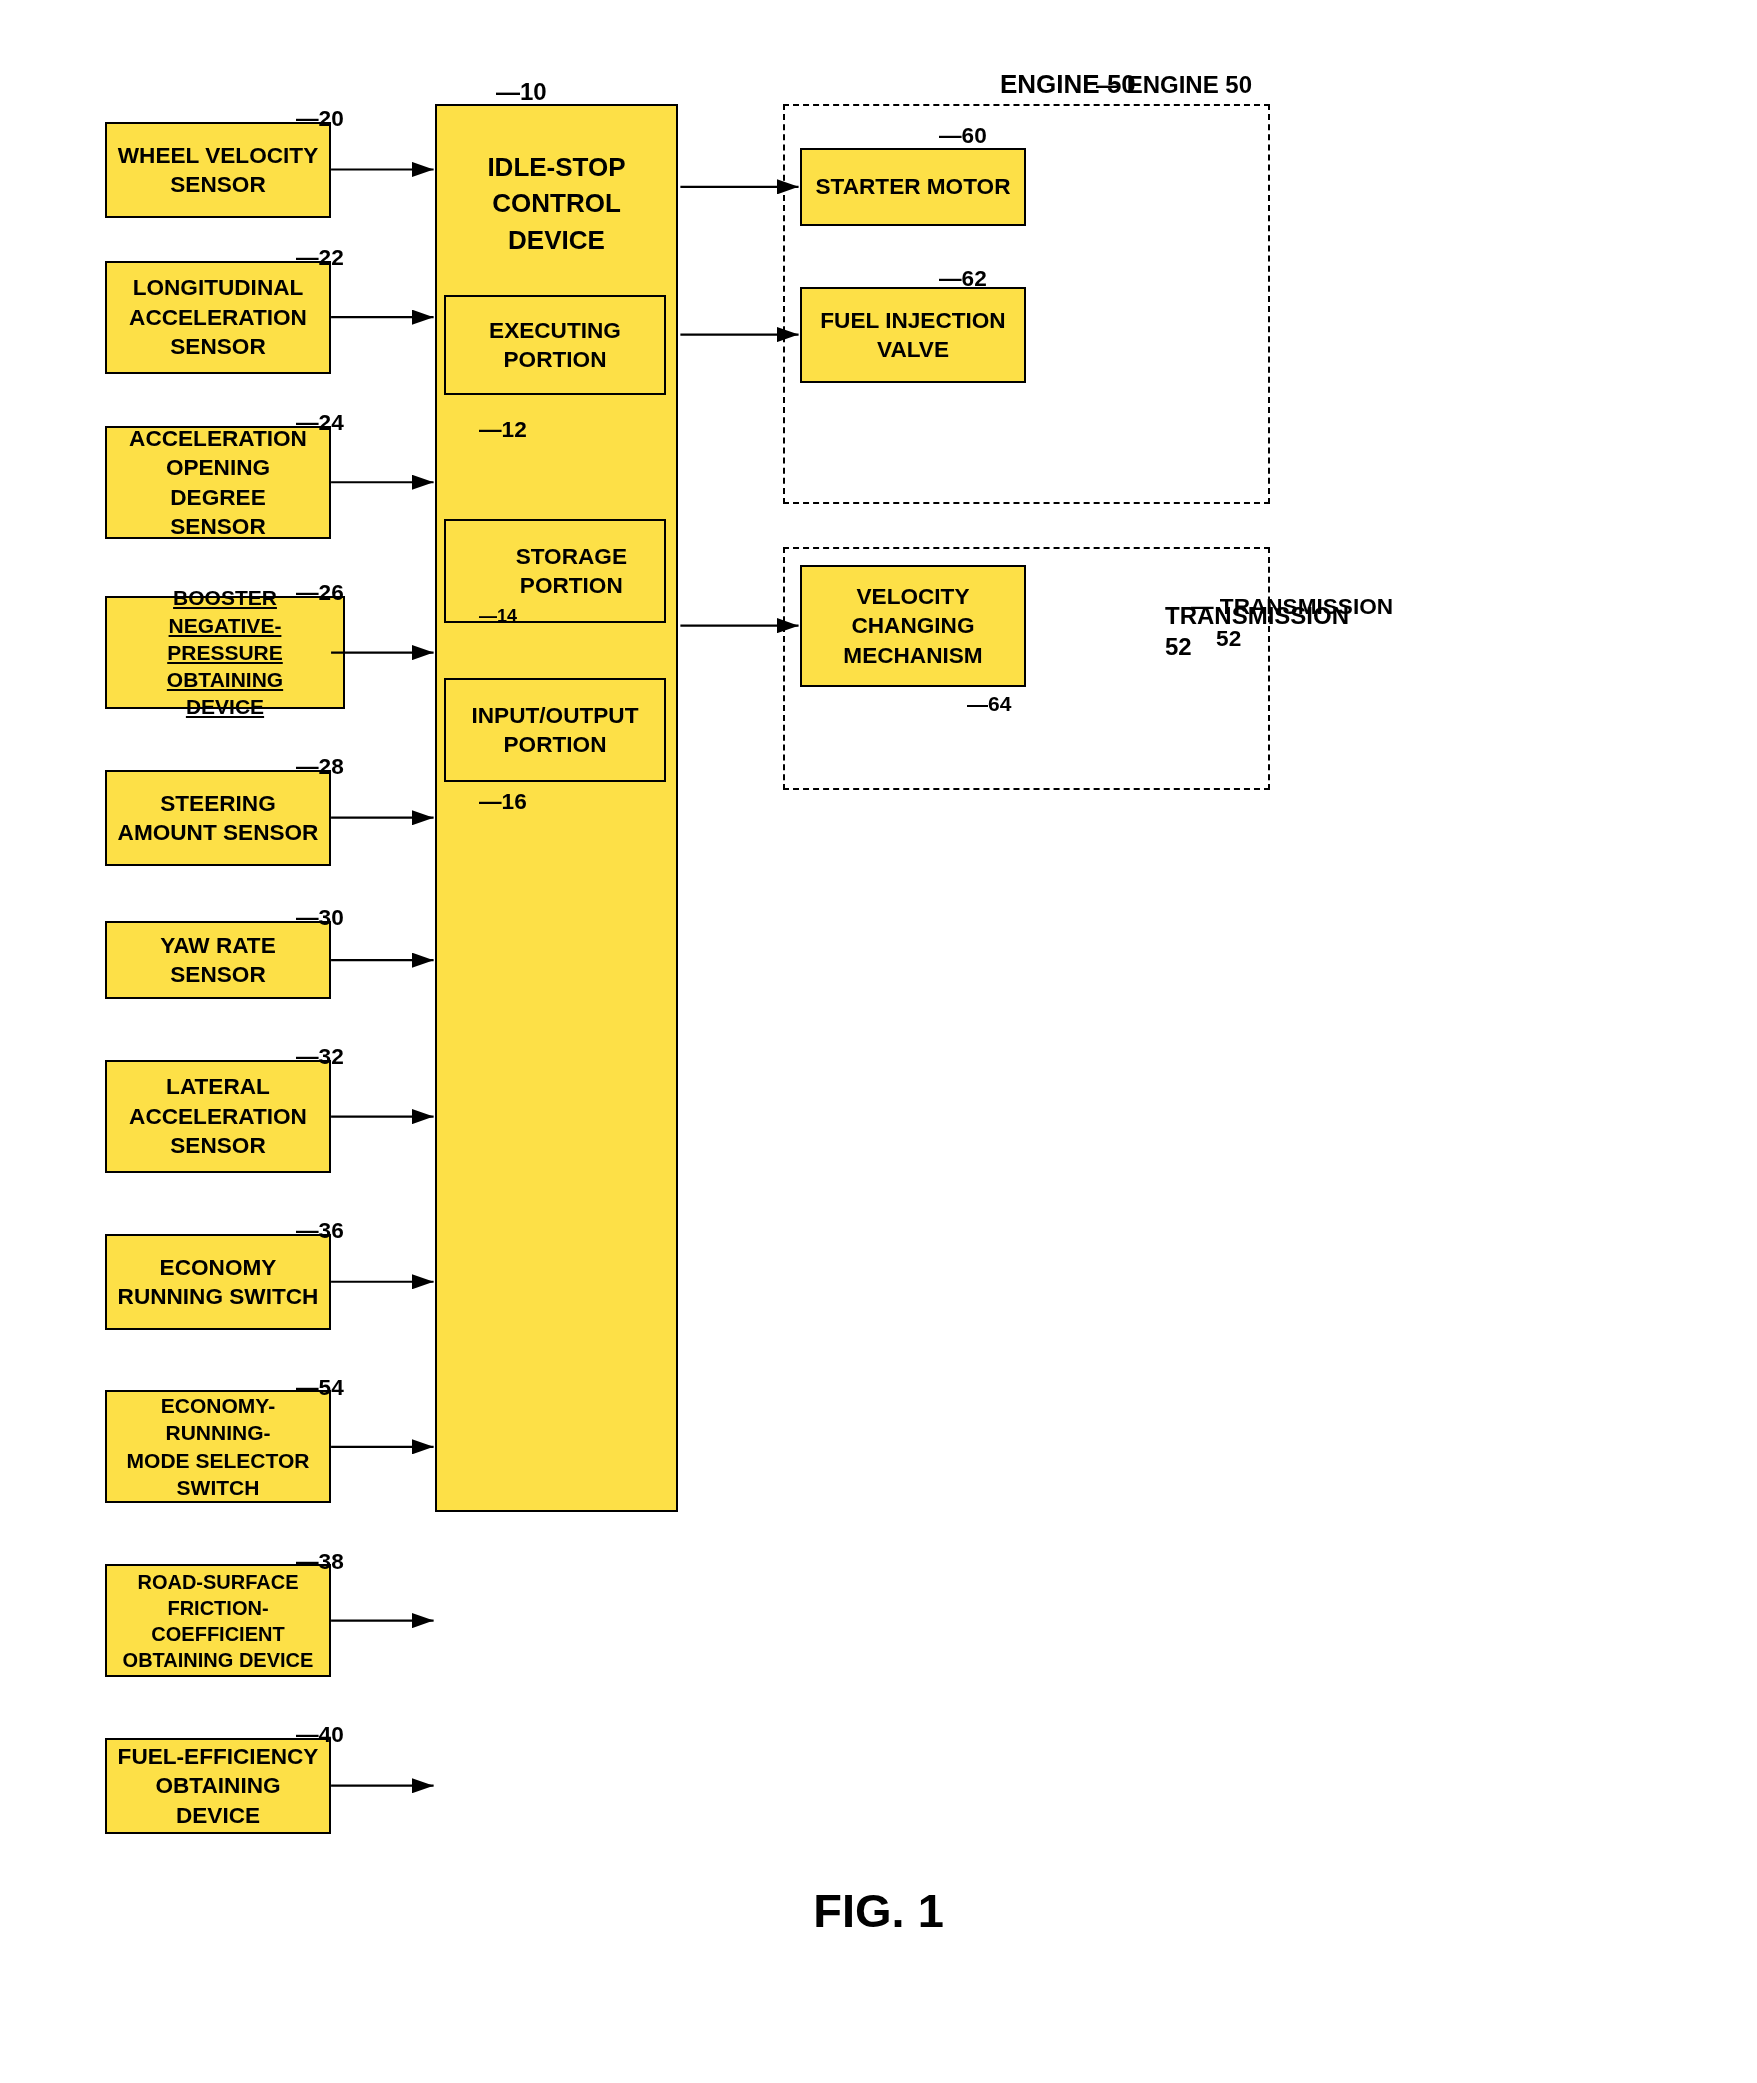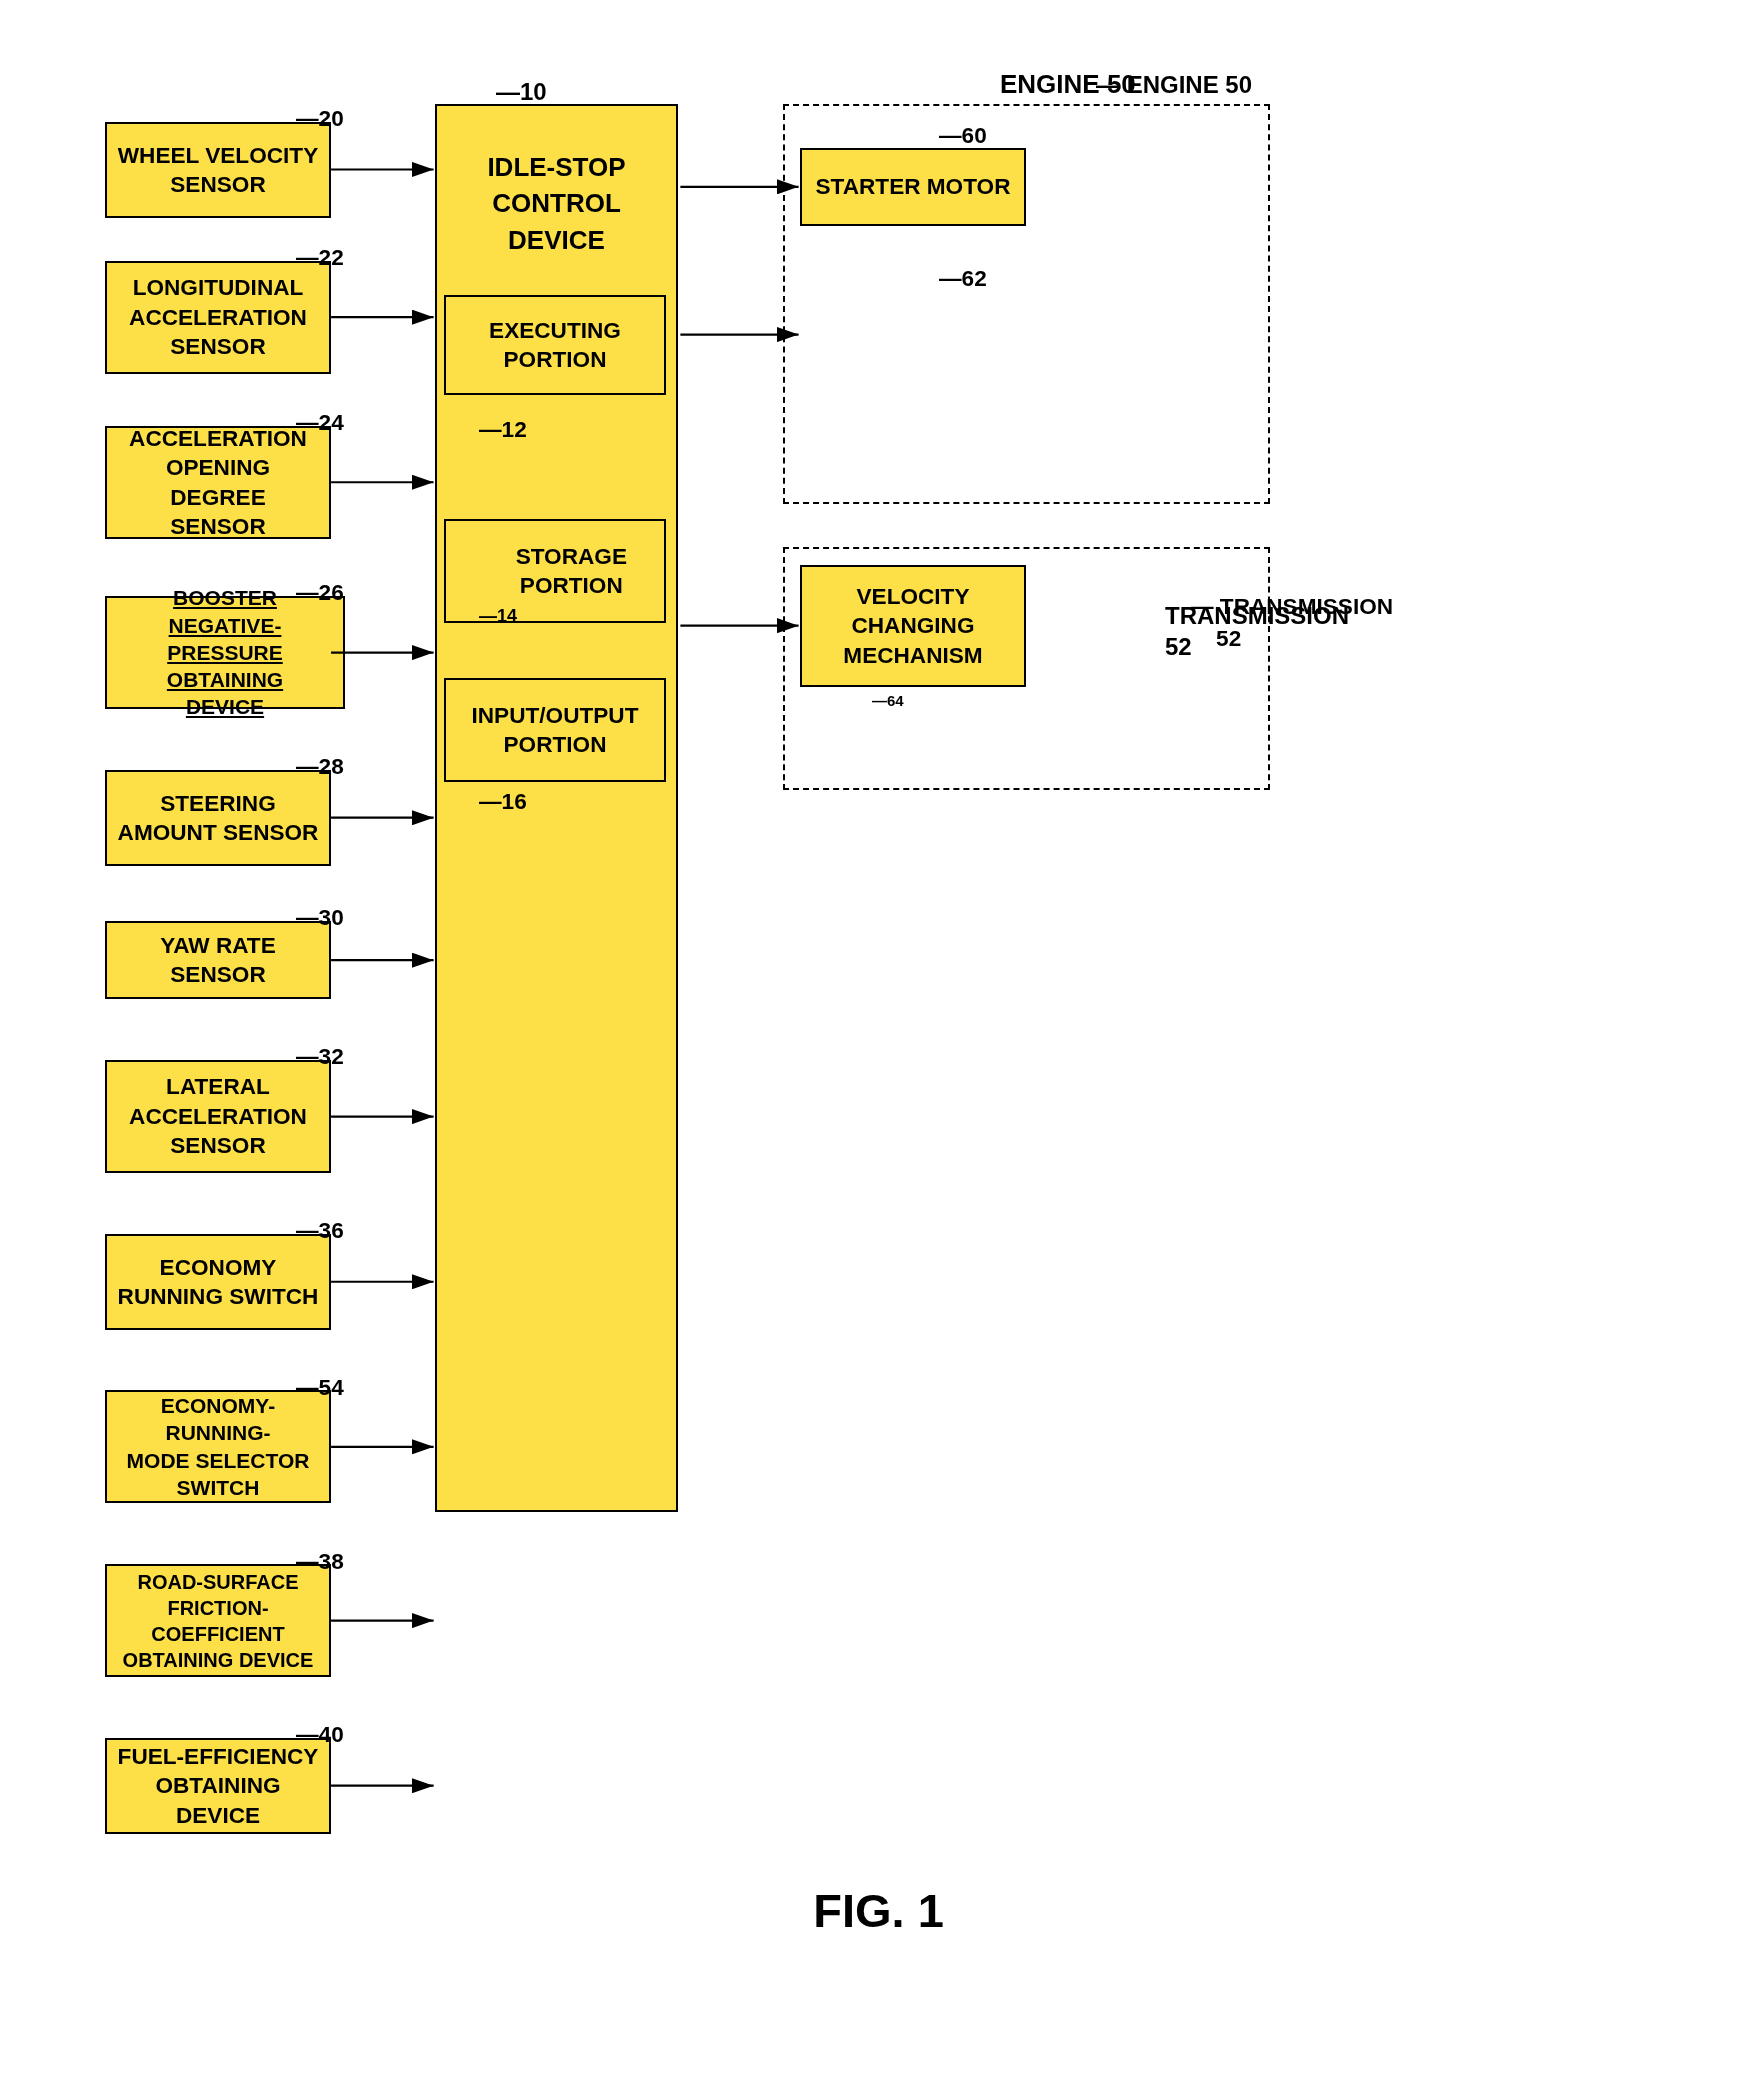--- a/index.html
+++ b/index.html
@@ -147,26 +147,29 @@
   <div class="box" style="left:52px; top:1686px; width:226px; height:96px; font-size:22.6px;">
     <span>FUEL-EFFICIENCY<br>OBTAINING DEVICE</span>
   </div>
   <div class="label" style="left:243px; top:1670px; font-size:22.6px;">—40</div>
 
   <div class="box" style="left:747px; top:96px; width:226px; height:78px; font-size:22.6px;">
     <span>STARTER MOTOR</span>
   </div>
   <div class="label" style="left:886px; top:71px; font-size:22.6px;">—60</div>
 
+  <div class="box" style="left:747px; top:235px; width:226px; height:96px; font-size:22.6px;">
+    <span>FUEL INJECTION<br>VALVE</span>
+  </div>
   <div class="label" style="left:886px; top:214px; font-size:22.6px;">—62</div>
 
   <div class="box" style="left:747px; top:513px; width:226px; height:122px; font-size:22.6px;">
     <span>VELOCITY<br>CHANGING<br>MECHANISM</span>
   </div>
-  <div class="label" style="left:819px; top:640px; font-size:15px;">—64</div>
+  <div class="label" style="left:914px; top:640px; font-size:21px;">—64</div>
 
   <div class="label" style="left:1138px; top:539px; font-size:22.6px; white-space:pre-line; line-height:1.4;">— TRANSMISSION<br>&nbsp;&nbsp;&nbsp;&nbsp;52</div>
 
   <div class="label" style="left:1043px; top:19px; font-size:24px; white-space:nowrap;">— ENGINE 50</div>
 
   <svg class="arrows" viewBox="0 0 1900 2200" width="1651" height="1912">
 
     <defs>
       <marker id="arrowhead" markerWidth="10" markerHeight="7" refX="10" refY="3.5" orient="auto">
         <polygon points="0 0, 10 3.5, 0 7" fill="#000"></polygon>

